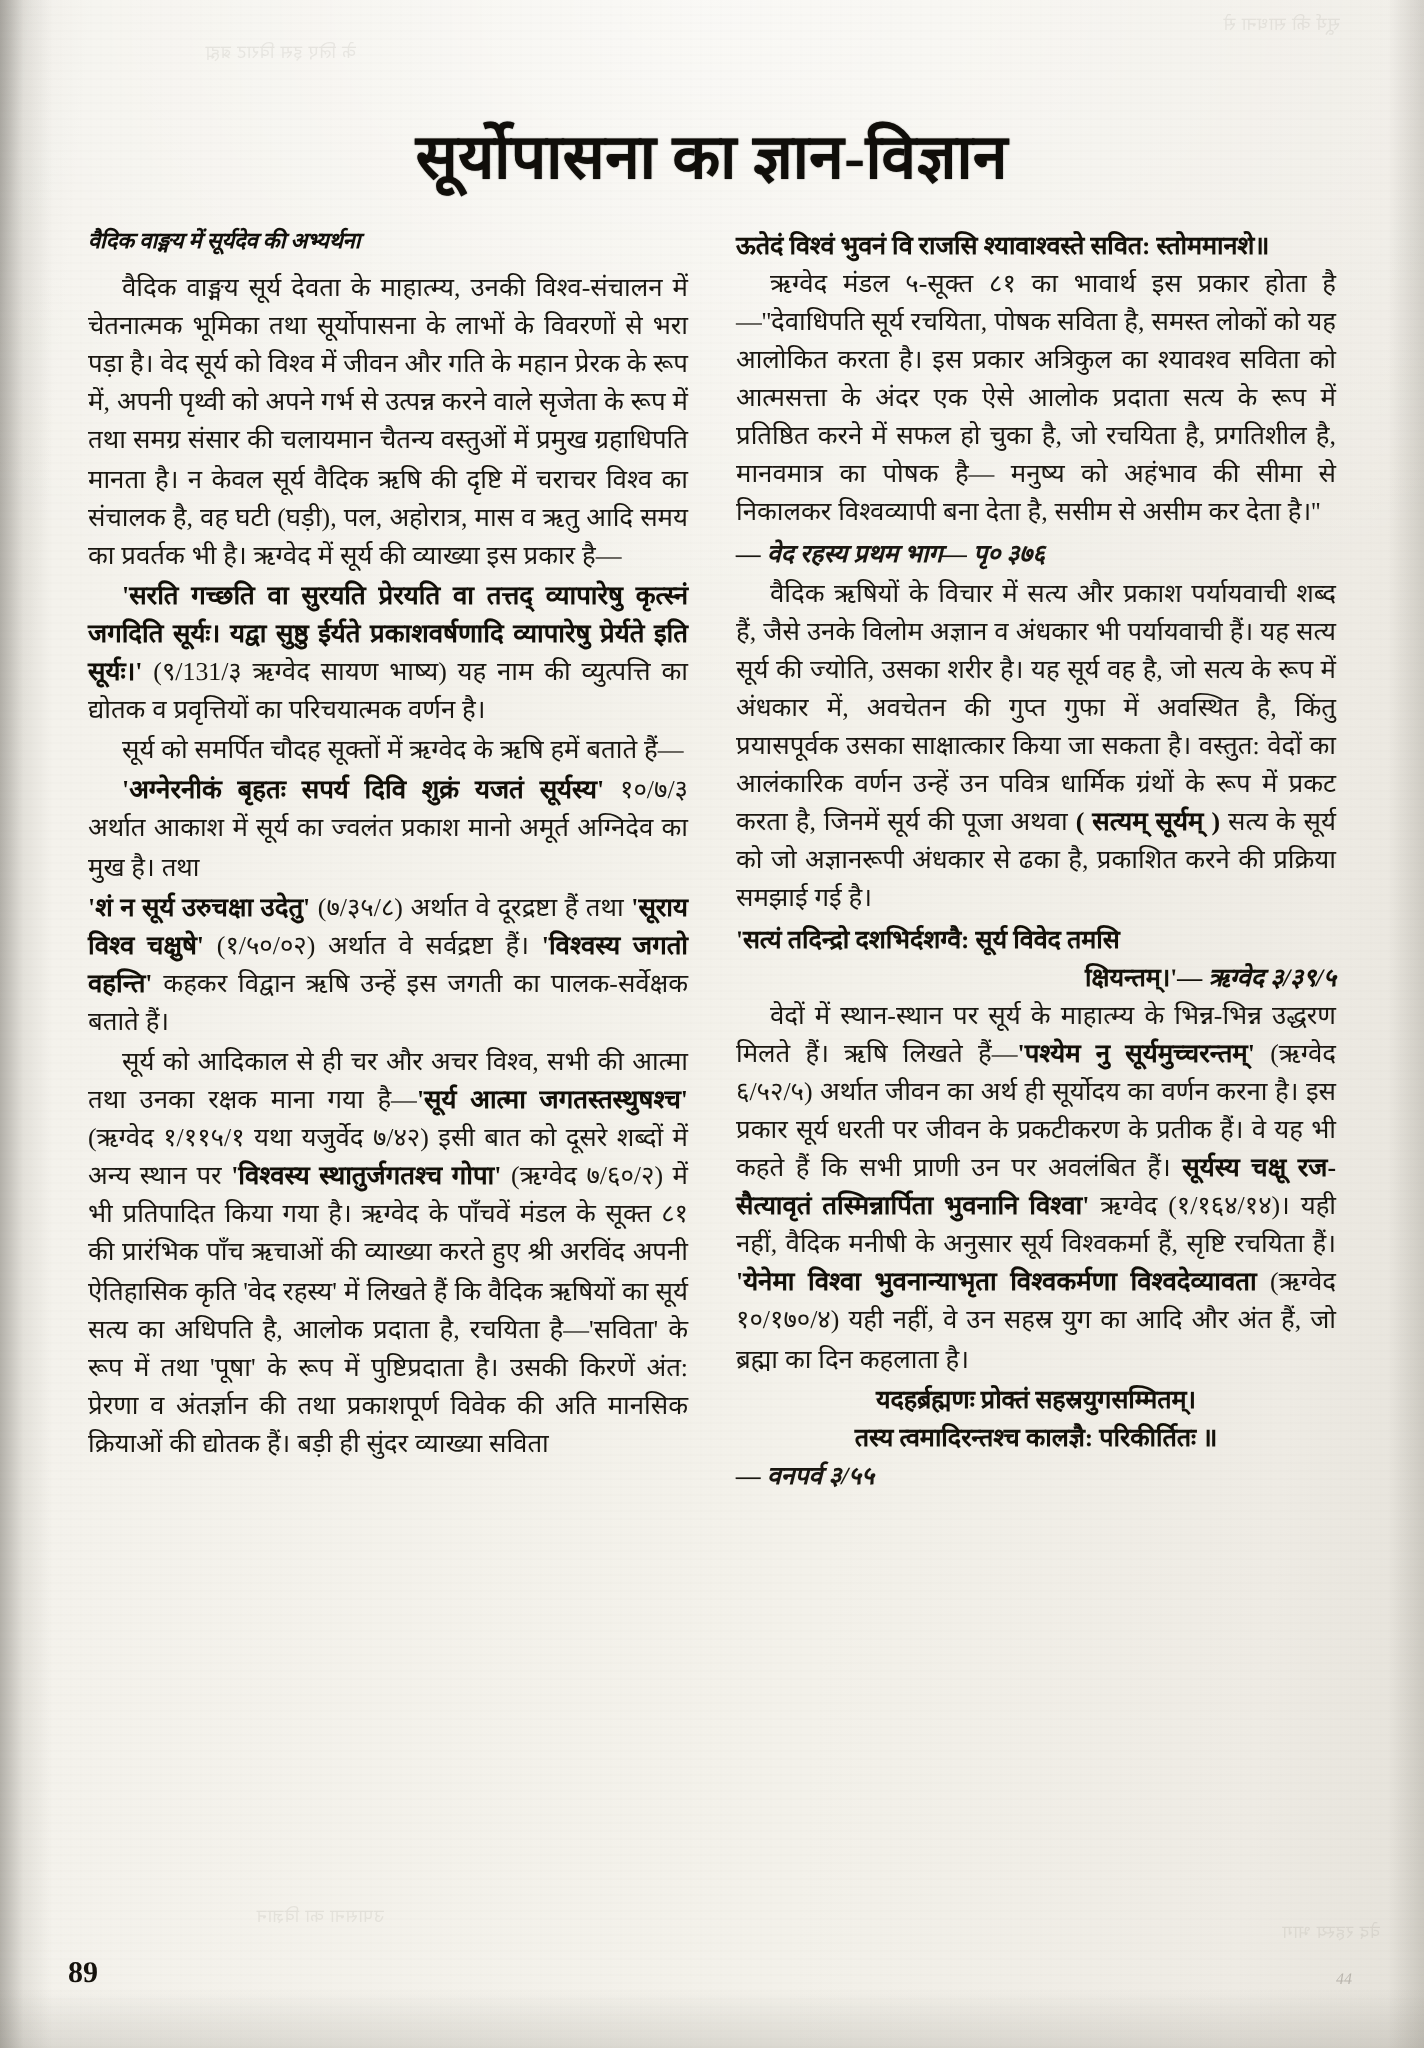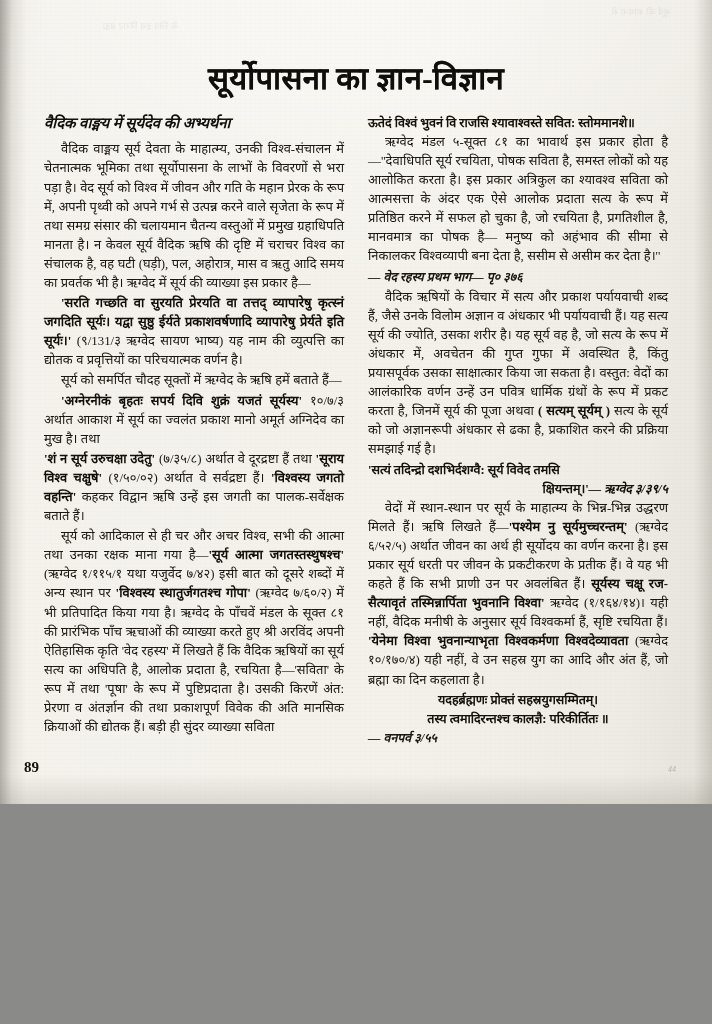--- a/index.html
+++ b/index.html
@@ -4,21 +4,21 @@
 <title>सूर्योपासना का ज्ञान-विज्ञान</title>
 <style>
   html, body {
     margin: 0;
     padding: 0;
     background: #8a8a88;
   }
   .page {
     position: relative;
     width: 712px;
-    height: 804px;
+    height: 1024px;
     margin: 0 auto;
     overflow: hidden;
     background:
       radial-gradient(ellipse 120% 60% at 50% 0%, rgba(255,255,255,0.55) 0%, rgba(255,255,255,0) 60%),
       linear-gradient(95deg, #d8d6d0 0px, #eeece6 16px, #f4f2ec 46px, #f3f1ea 60%, #eeebe4 88%, #e4e1d9 100%);
     font-family: "Liberation Sans", "DejaVu Sans", sans-serif;
     color: #17140f;
   }
   
   .grain {
@@ -94,21 +94,21 @@
     width: 300px;
     flex: 0 0 300px;
   }
   .col.right { padding-top: 0; }
 
   h2.subtitle {
     margin: 0 0 7px 0;
     font-family: "Liberation Serif", "DejaVu Serif", serif;
     font-weight: 700;
     font-style: italic;
-    font-size: 15px;
+    font-size: 11px;
     line-height: 1.3;
     letter-spacing: -.1px;
     color: #12100b;
   }
 
   p.para {
     margin: 0 0 1px 0;
     font-family: "Liberation Serif", "DejaVu Serif", serif;
     font-size: 12.9px;
     line-height: 19.1px;
@@ -141,21 +141,21 @@
     font-size: 12.4px;
     line-height: 19.1px;
     text-align: left;
     color: #1a1711;
   }
 
   b, strong { font-weight: 700; color: #120f08; }
 
   .folio {
     position: absolute;
-    left: 24px;
+    left: 34px;
     bottom: 28px;
     font-family: "Liberation Serif", "DejaVu Serif", serif;
     font-size: 15px;
     font-weight: 700;
     color: #15120c;
   }
   .folio-right {
     position: absolute;
     right: 36px;
     bottom: 30px;

